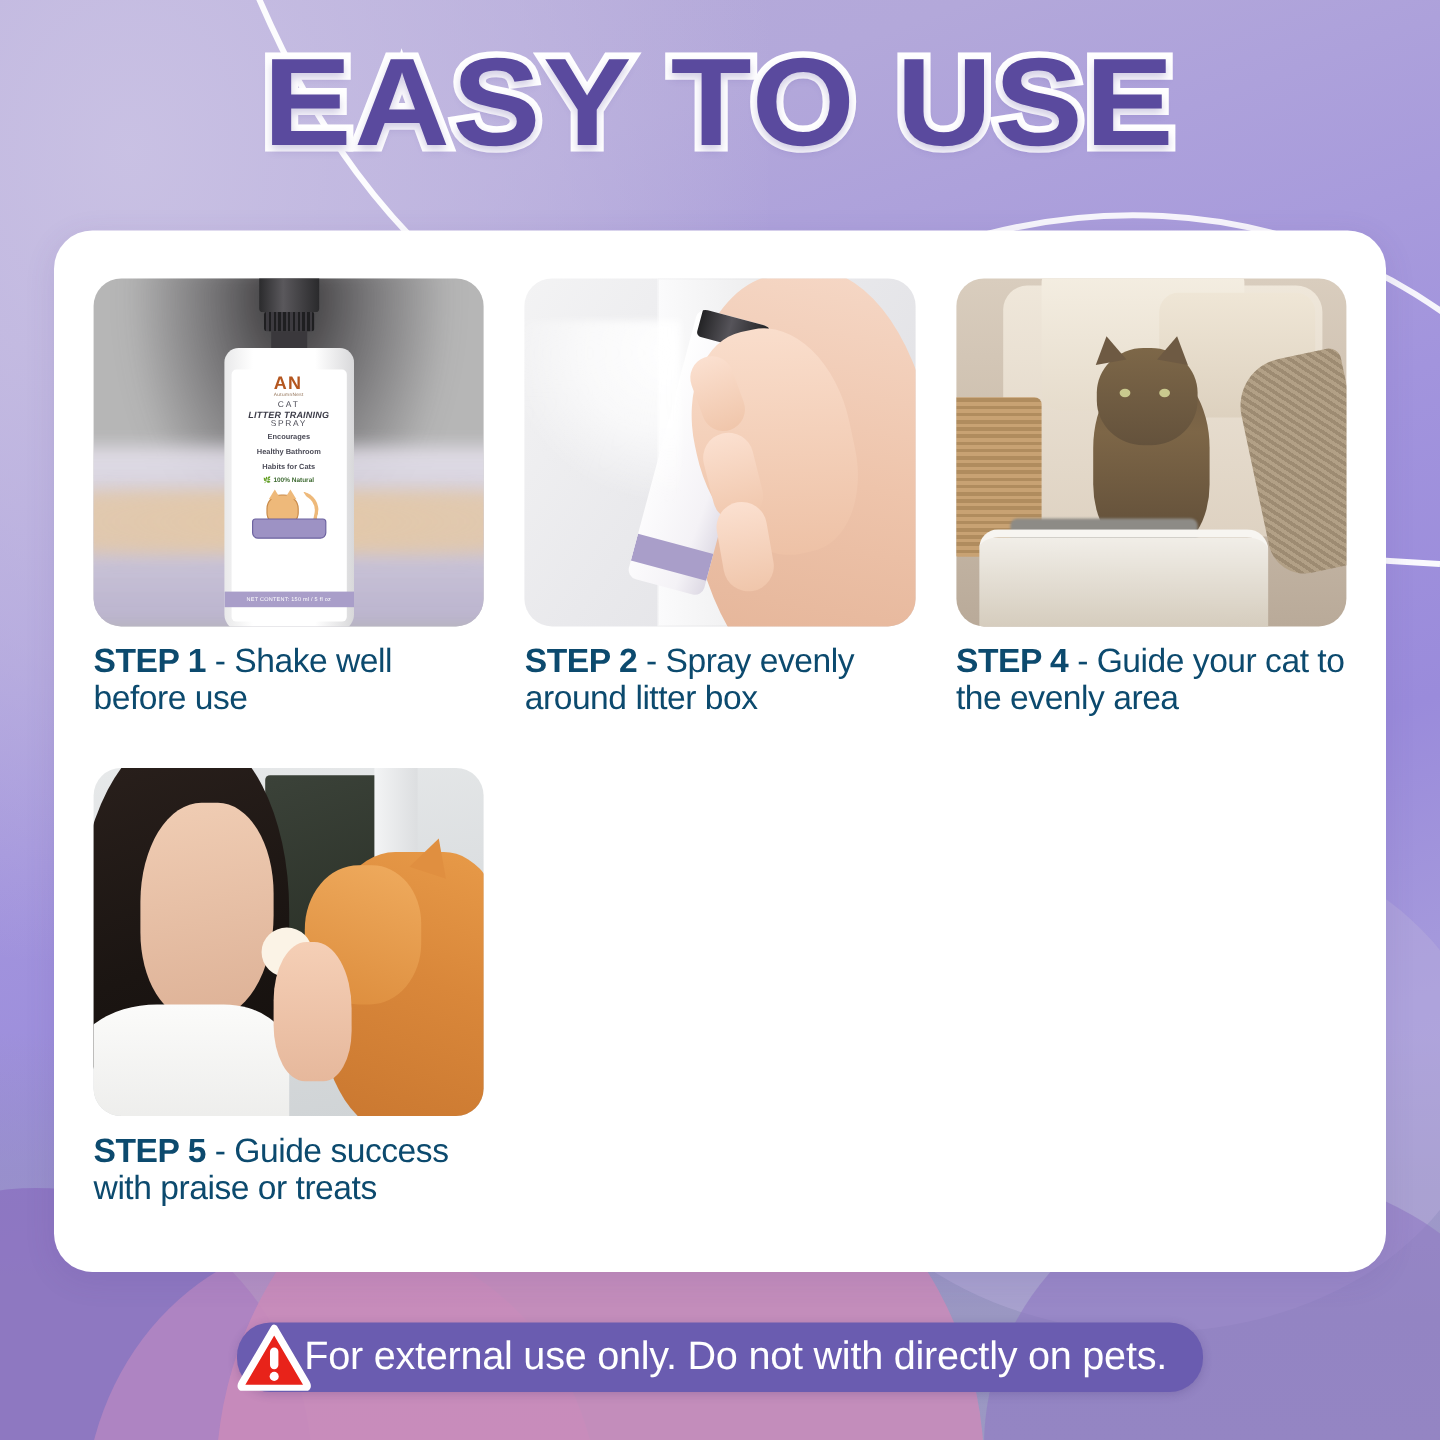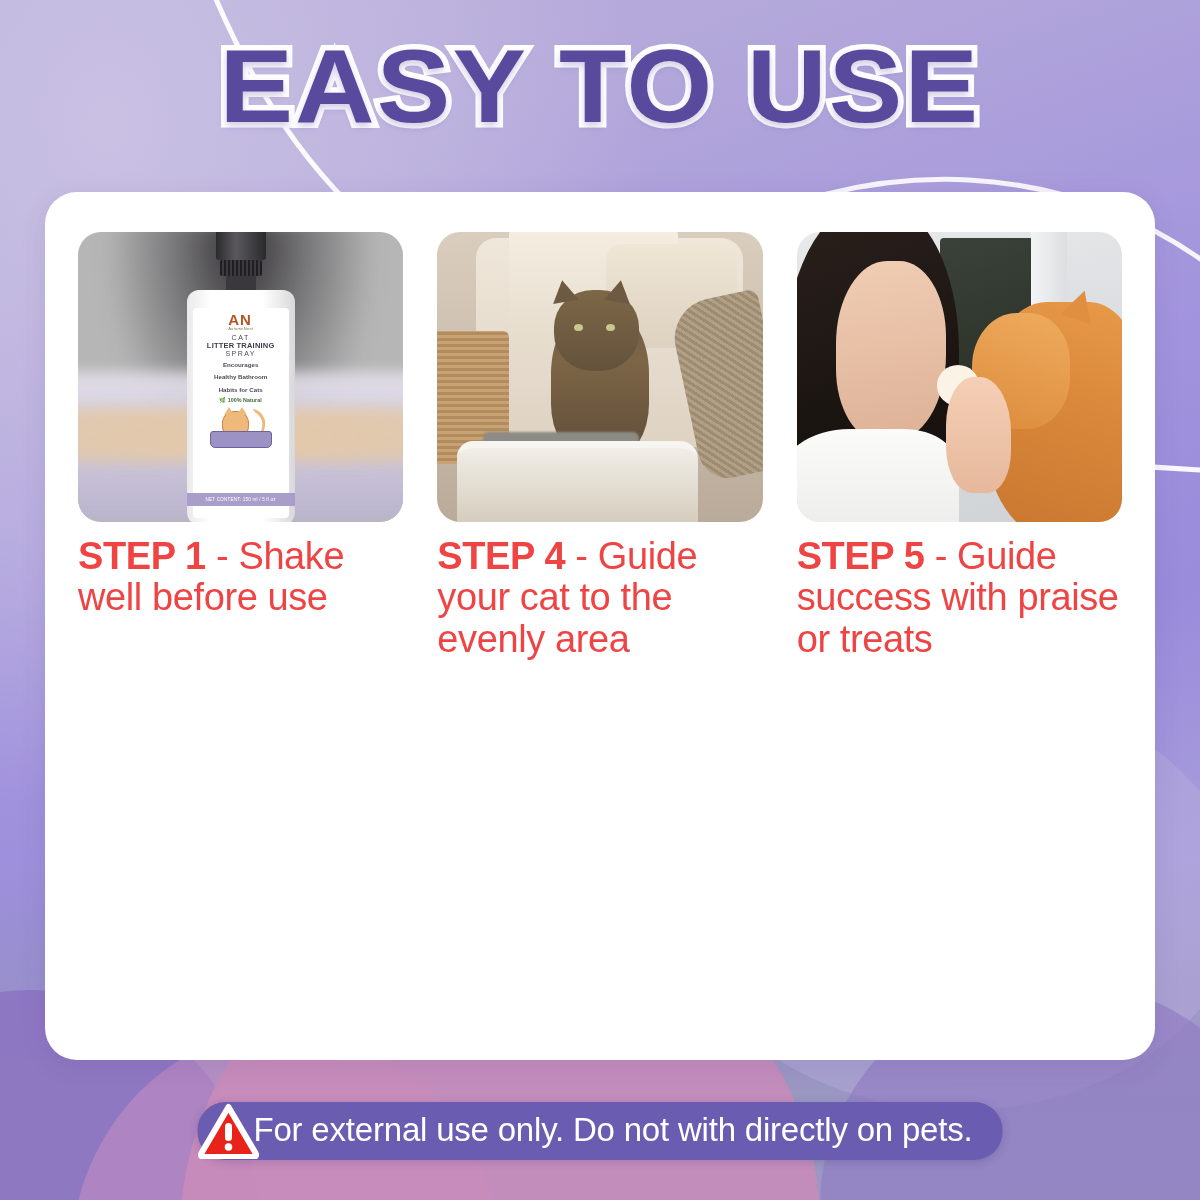--- a/index.html
+++ b/index.html
@@ -75,21 +75,21 @@
     column-gap:34px; row-gap:10px; height:100%;
   }
   .step { display:flex; flex-direction:column; }
 
   .photo {
     width:100%; height:290px; border-radius:23px; overflow:hidden;
     position:relative; flex:0 0 auto;
   }
   .caption {
     margin-top:14px;
-    font-size:38px; line-height:1.09; color:#ef4444;
+    font-size:28px; line-height:1.09; color:#0c4a6e;
     letter-spacing:-.4px;
   }
   .caption b { font-weight:700; }
 
   
   .p1 { background:#b6b6b6; }
   .p1 .blurfan {
     position:absolute; left:50%; top:-14px; transform:translateX(-50%);
     width:330px; height:300px;
     background:
@@ -138,21 +138,21 @@
   }
   .b-label{
     position:absolute; left:6px; right:6px; top:18px; bottom:8px;
     background:#fff; border-radius:4px;
     display:flex; flex-direction:column; align-items:center;
     padding-top:4px;
   }
   .lg { font-weight:700; color:#b4561f; font-size:15px; letter-spacing:1px; line-height:1;}
   .lg small{ display:block; font-size:4px; color:#8d6b4e; letter-spacing:.3px; font-weight:400;}
   .l1 { font-size:7px; color:#4a4a55; letter-spacing:1.6px; margin-top:3px; }
-  .l2 { font-size:7.5px; color:#3c3c48; font-weight:700; letter-spacing:.2px; }
+  .l2 { font-size:7.5px; color:#3c3c48; font-style:italic; font-weight:700; letter-spacing:.2px; }
   .l3 { font-size:7px; color:#4a4a55; letter-spacing:1.4px; }
   .l4 { font-size:6.2px; color:#4c4c58; font-weight:700; text-align:center; line-height:1.35; margin-top:4px;}
   .l5 { font-size:5.4px; color:#3f6b33; font-weight:700; margin-top:3px;}
   .l5 i{ color:#64a43c; font-style:normal; }
   .catbox{ margin-top:3px; position:relative; width:62px; height:42px;}
   .cb-tray{
     position:absolute; bottom:0; left:0; width:62px; height:17px;
     background:#9d92c4; border:1.5px solid #6d63a0; border-radius:3px 3px 5px 5px;
   }
   .cb-cat{
@@ -413,20 +413,38 @@
             </div>
             <div class="b-band">NET CONTENT: 150 ml / 5 fl oz</div>
           </div>
         </div>
       </div>
       <div class="caption">
         <b>STEP 1</b><span> - </span><span>Shake well before use</span>
       </div>
     </div>
 
+    <div class="step">
+      <div class="photo p2">
+        <div class="wall"></div>
+        <div class="arm"></div>
+        <div class="bot2">
+          <div class="cap2"></div>
+          <div class="band2"></div>
+        </div>
+        <div class="hand"></div>
+        <div class="fing f1"></div>
+        <div class="fing f2"></div>
+        <div class="fing f3"></div>
+        <div class="mist"></div>
+      </div>
+      <div class="caption">
+        <b>STEP 2</b><span> - </span><span>Spray evenly around litter box</span>
+      </div>
+    </div>
 
     <div class="step">
       <div class="photo p3">
         <div class="sofa"></div>
         <div class="cush"></div>
         <div class="cush2"></div>
         <div class="basket"></div>
         <div class="pillowR"></div>
         <div class="cat3"></div>
         <div class="cat3head"></div>

